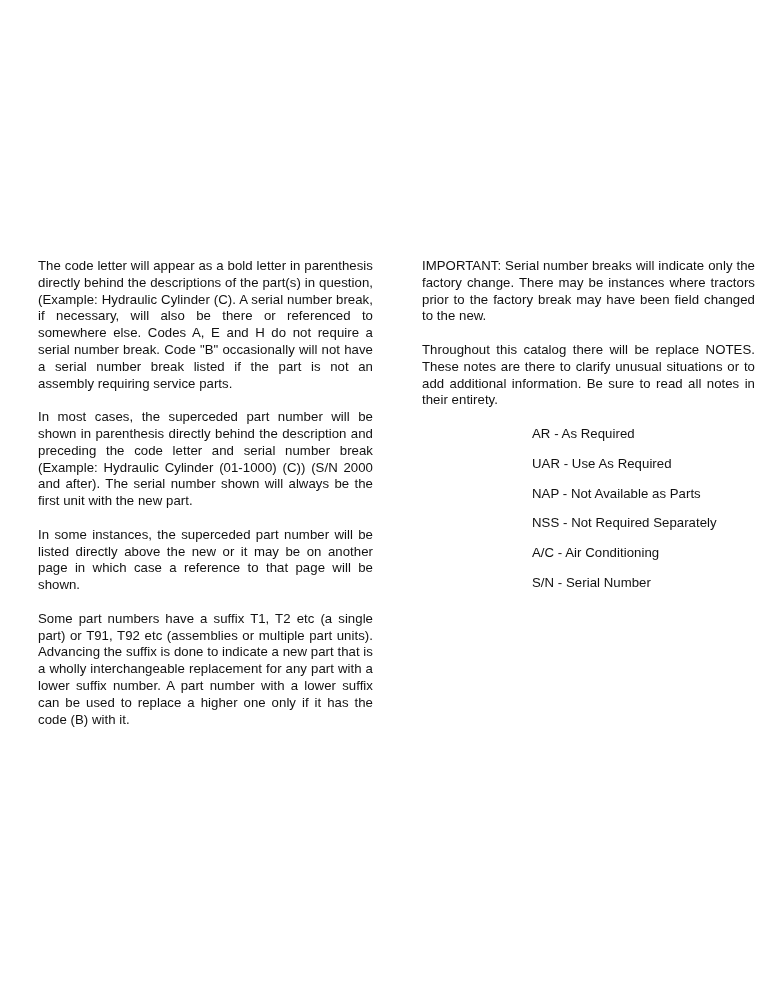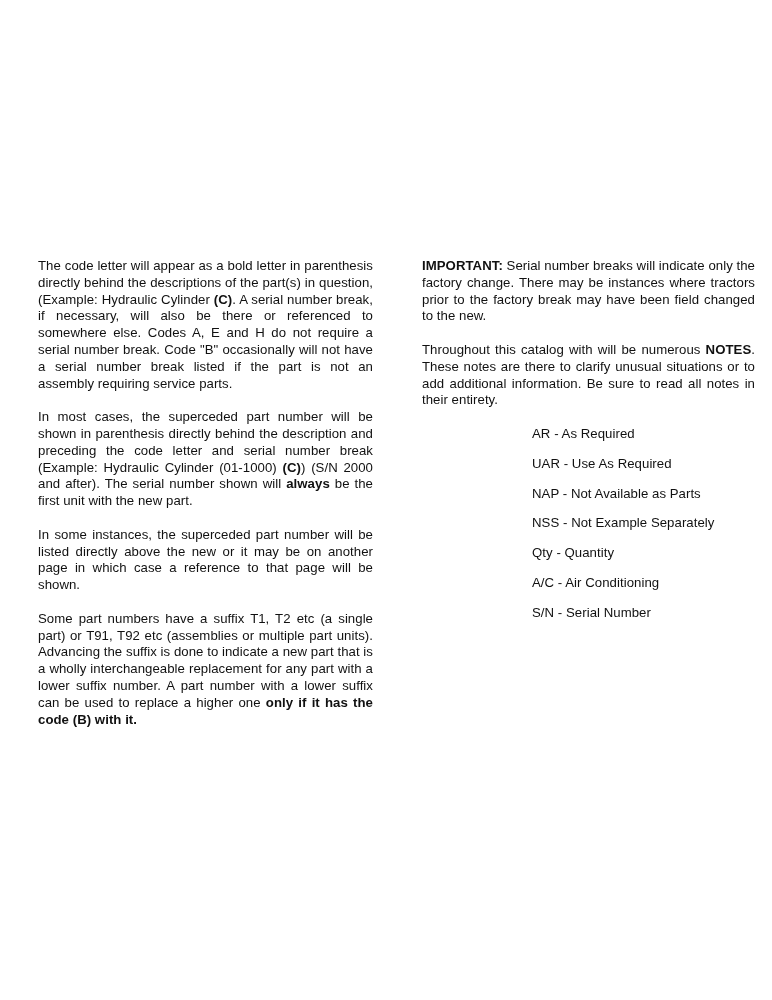--- a/index.html
+++ b/index.html
@@ -34,21 +34,21 @@
     }
     .col-right {
       left: 412px;
       width: 333px;
     }
     .para {
       margin: 0 0 16.8px 0;
       text-align: justify;
       text-align-last: left;
     }
-    .bold { font-weight: bold; }
+    .bold { font-weight: normal; }
     .italic { }
     .abbr-list {
       list-style: none;
       margin: 0;
       padding: 0 0 0 97px;
     }
     .abbr-list li {
       margin: 13px;
       padding: 0;
       line-height: 16.8px;
@@ -69,28 +69,27 @@
     <p class="para">In some instances, the superceded part number will be listed directly above the new or it may be on another page in which case a reference to that page will be shown.</p>
 
     <p class="para"><span>Some part numbers have a suffix T1, T2 etc (a single part) or T91, T92 etc (assemblies or multiple part units). Advancing the suffix is done to indicate a new part that is a wholly interchangeable replacement for any part with a lower suffix number. A part number with a lower suffix can be used to replace a higher one </span><span class="bold">only if it has the code (B) with it.</span></p>
 
   </div>
 
   <div class="column col-right">
 
     <p class="para"><span class="bold">IMPORTANT:</span><span class="italic"> Serial number breaks will indicate only the factory change. There may be instances where tractors prior to the factory break may have been field changed to the new.</span></p>
 
-    <p class="para"><span>Throughout this catalog with will be numerous </span><span class="bold">NOTES</span><span>. These notes are there to clarify unusual situations or to add additional information. Be sure to read all notes in their entirety.</span></p>
+    <p class="para"><span>Throughout this catalog there will be replace </span><span class="bold">NOTES</span><span>. These notes are there to clarify unusual situations or to add additional information. Be sure to read all notes in their entirety.</span></p>
 
 
     <ul class="abbr-list">
       <li>AR - As Required</li>
       <li>UAR - Use As Required</li>
       <li>NAP - Not Available as Parts</li>
-      <li>NSS - Not Example Separately</li>
-      <li>Qty - Quantity</li>
+      <li>NSS - Not Required Separately</li>
       <li>A/C - Air Conditioning</li>
       <li>S/N - Serial Number</li>
     </ul>
 
   </div>
 
 </div>
 
 </body></html>

